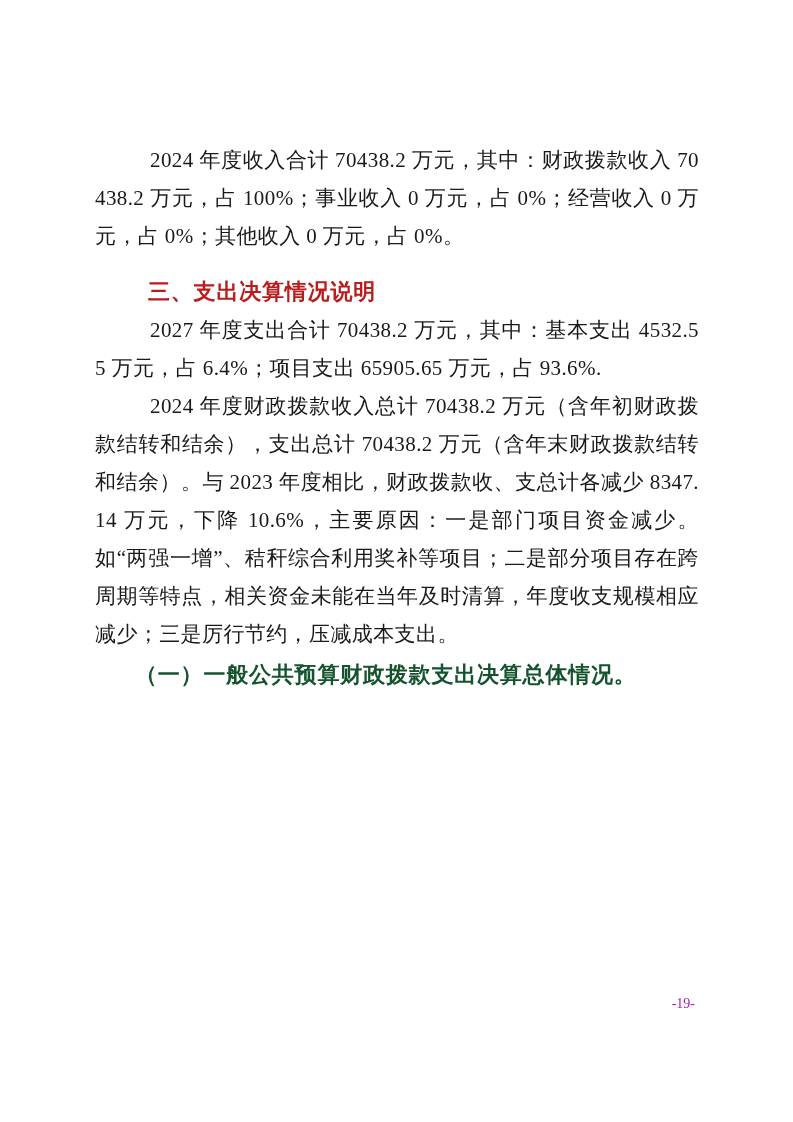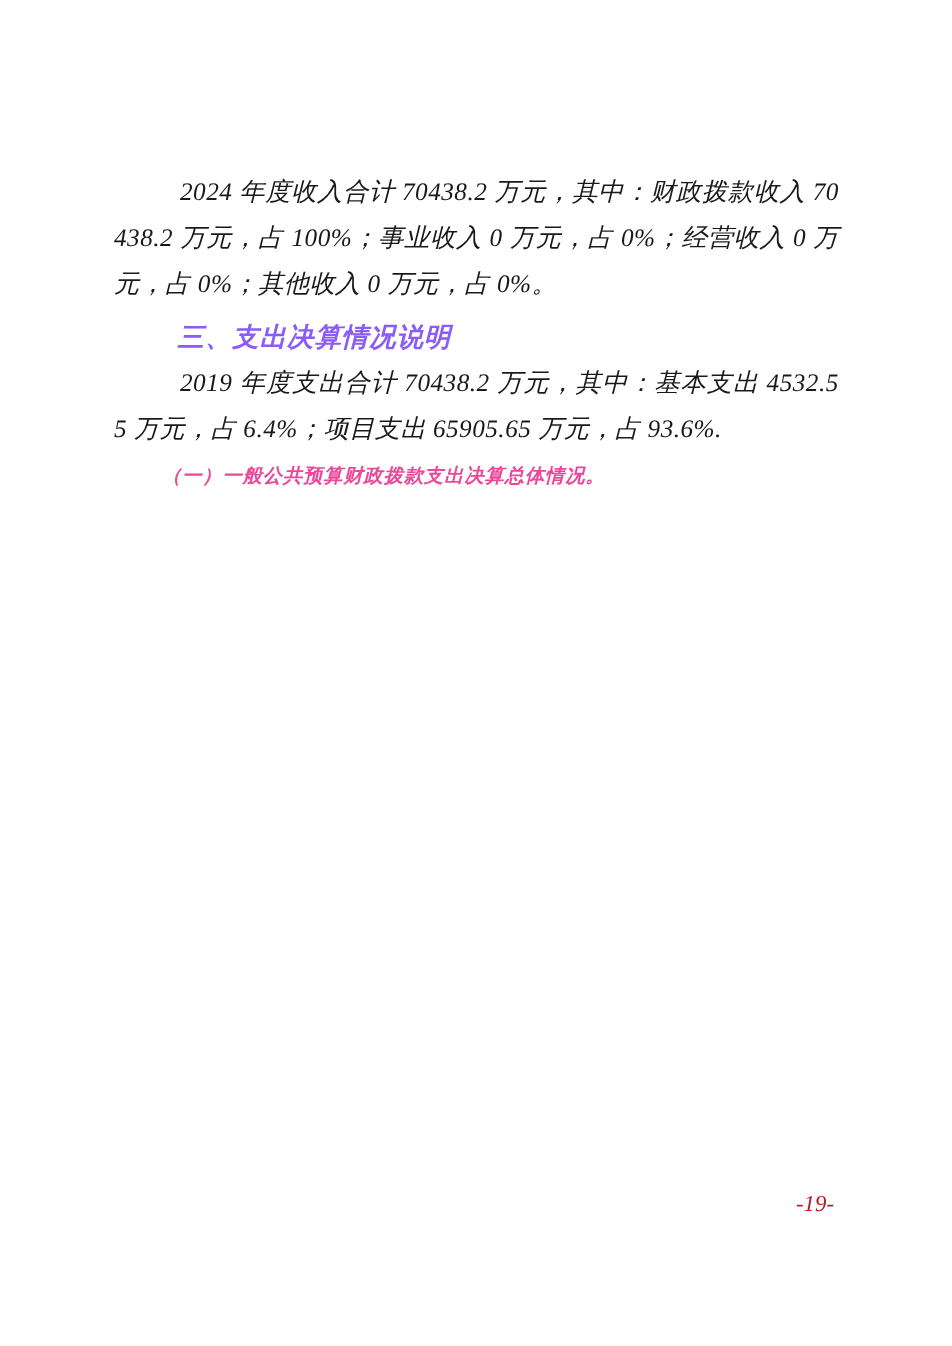--- a/index.html
+++ b/index.html
@@ -10,21 +10,20 @@
     position: relative;
     font-family: "Liberation Serif", serif;
     color: #191919;
     overflow: hidden;
   }
   .page {
     width: 793px;
     height: 916px;
     background: #ffffff;
     position: relative;
-    font-style: italic;
   }
   .content {
     position: absolute;
     top: 141px;
     left: 95px;
     width: 604px;
   }
   p.body {
     font-size: 21px;
     line-height: 38px;
@@ -33,57 +32,58 @@
     text-indent: 55px;
     word-break: break-all;
     letter-spacing: 0.4px;
     font-family: "Liberation Serif", "DejaVu Serif", serif;
   }
   .h-sans {
     font-size: 22px;
     line-height: 38px;
     font-weight: bold;
     text-indent: 53px;
-    margin-top: 7px;
+    margin-top: 18px;
     letter-spacing: 0.8px;
     font-family: "Liberation Sans", "DejaVu Sans", sans-serif;
-    color: #8b5cf6;
+    color: #b91c1c;
   }
   .h-kai {
-    font-size: 16px;
+    font-size: 22px;
     line-height: 40px;
     font-weight: bold;
     text-indent: 40px;
     margin-top: 2px;
     letter-spacing: 0.8px;
     font-family: "Liberation Serif", "DejaVu Serif", serif;
-    color: #ec4899;
+    color: #14532d;
   }
   .footer {
     position: absolute;
     top: 992px;
     right: 98px;
-    font-size: 19px;
+    font-size: 14px;
     line-height: 24px;
     font-family: "Liberation Serif", "DejaVu Serif", serif;
-    color: #b91c1c;
+    color: #a21caf;
   }
 </style>
 </head>
 <body>
 
 <div class="page">
   <div class="content">
     <p class="body">2024 年度收入合计 70438.2 万元，其中：财政拨款收入 70438.2 万元，占 100%；事业收入 0 万元，占 0%；经营收入 0 万元，占 0%；其他收入 0 万元，占 0%。</p>
 
     <div class="h-sans">三、支出决算情况说明</div>
 
-    <p class="body">2019 年度支出合计 70438.2 万元，其中：基本支出 4532.55 万元，占 6.4%；项目支出 65905.65 万元，占 93.6%.</p>
+    <p class="body">2027 年度支出合计 70438.2 万元，其中：基本支出 4532.55 万元，占 6.4%；项目支出 65905.65 万元，占 93.6%.</p>
 
 
+    <p class="body">2024 年度财政拨款收入总计 70438.2 万元（含年初财政拨款结转和结余），支出总计 70438.2 万元（含年末财政拨款结转和结余）。与 2023 年度相比，财政拨款收、支总计各减少 8347.14 万元，下降 10.6%，主要原因：一是部门项目资金减少。如“两强一增”、秸秆综合利用奖补等项目；二是部分项目存在跨周期等特点，相关资金未能在当年及时清算，年度收支规模相应减少；三是厉行节约，压减成本支出。</p>
 
 
     <div class="h-kai">（一）一般公共预算财政拨款支出决算总体情况。</div>
 
   </div>
 
   <div class="footer">-19-</div>
 </div>
 
 </body></html>

